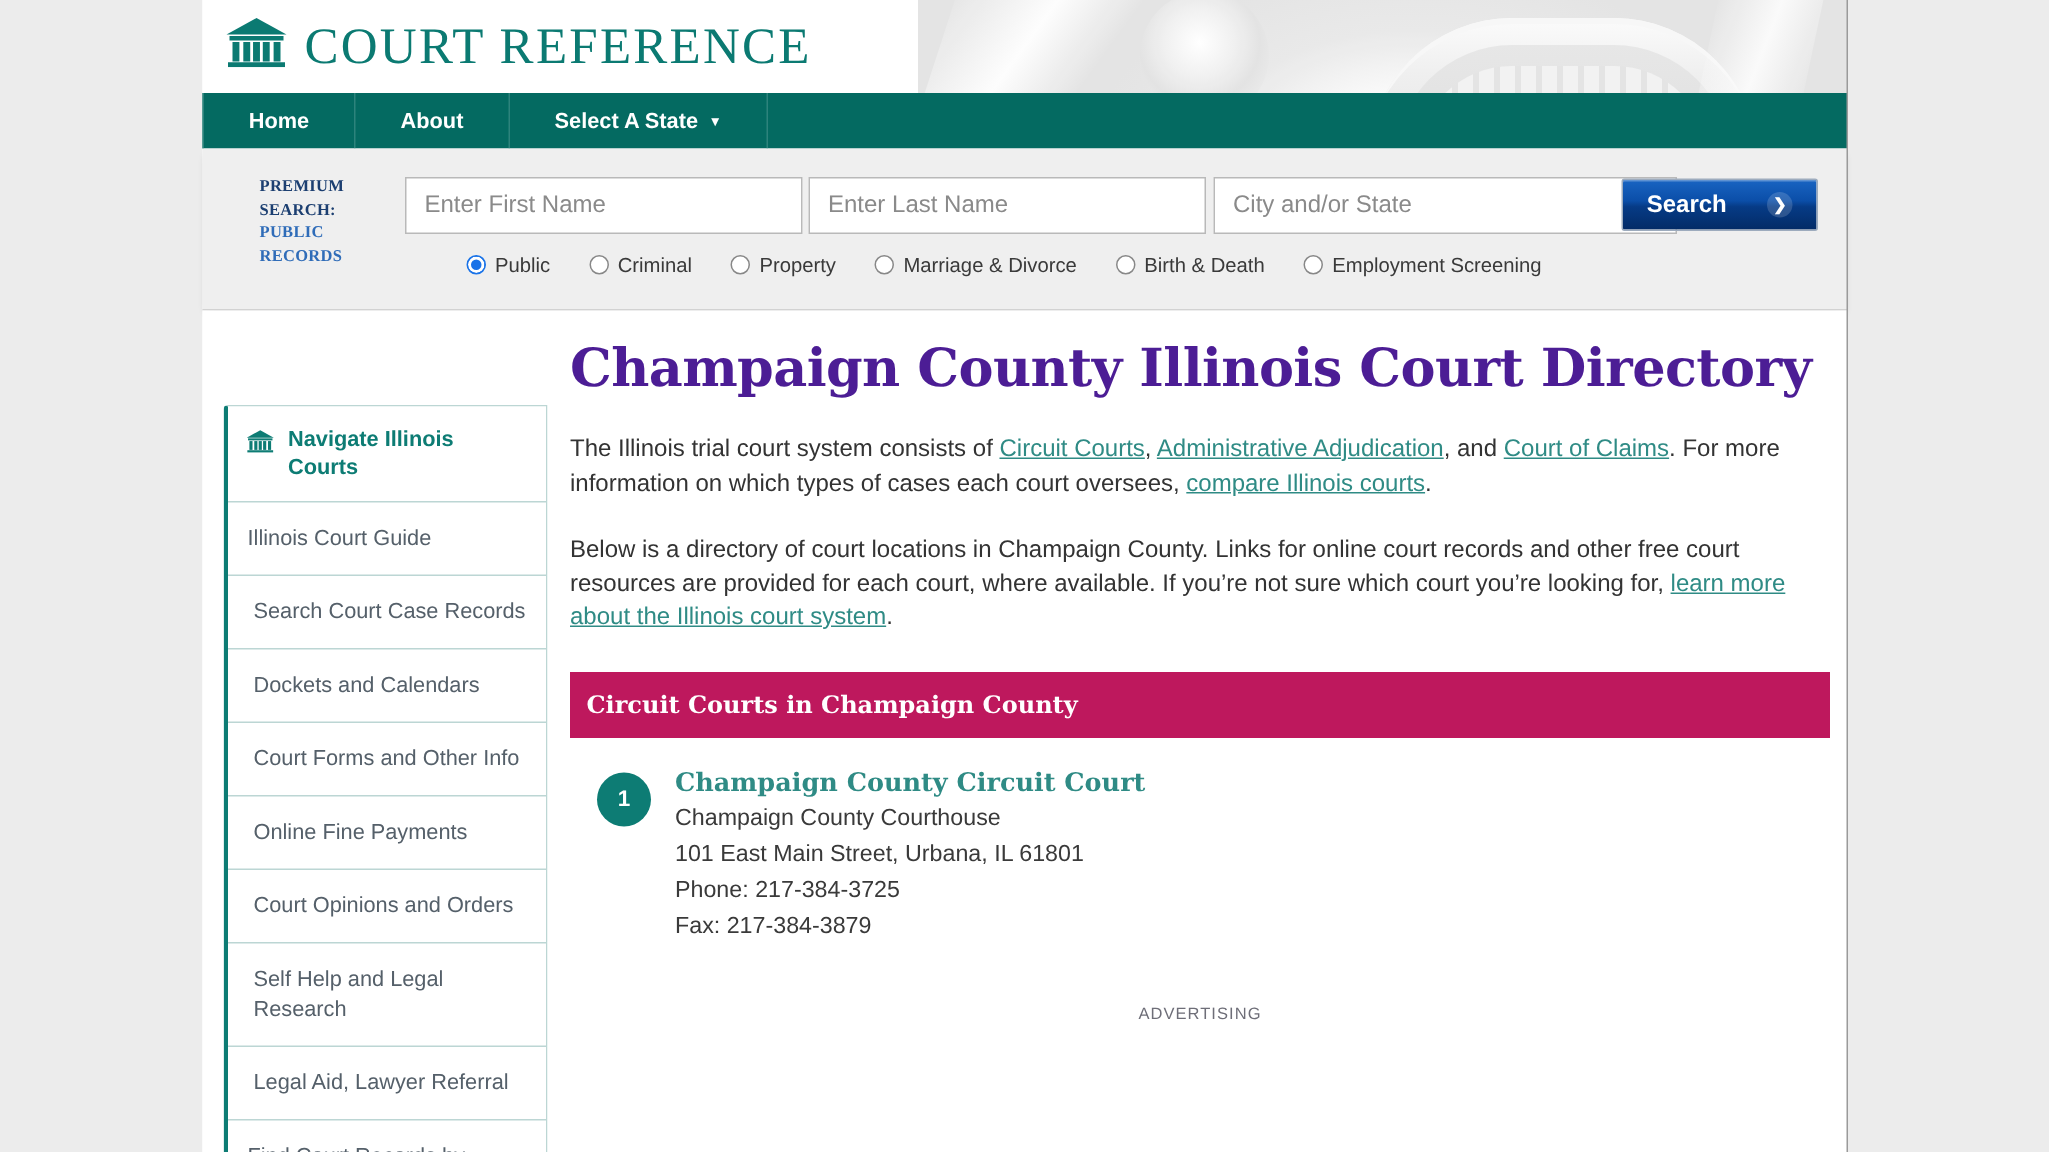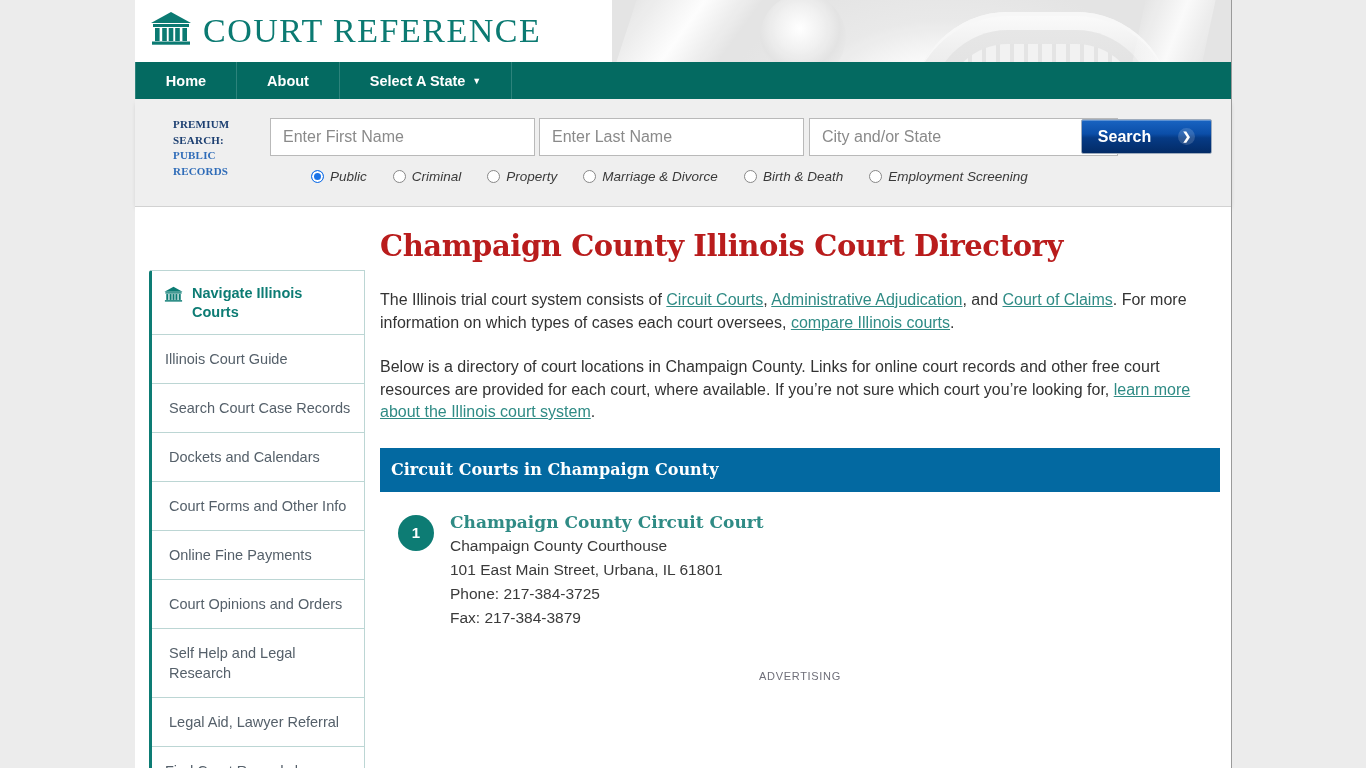--- a/index.html
+++ b/index.html
@@ -186,21 +186,20 @@
     background: rgba(255,255,255,.16);
     display: flex; align-items: center; justify-content: center;
     font-size: 11px; font-weight: bold;
   }
 
   #radios {
     position: absolute;
     left: 176px; top: 70px;
     display: flex;
     align-items: flex-start;
-    font-style: italic;
   }
   #radios .opt {
     display: flex;
     align-items: center;
     gap: 6px;
     margin-right: 26px;
     font-size: 13.5px;
     color: #3a3a3a;
     cursor: pointer;
     white-space: nowrap;
@@ -277,41 +276,41 @@
   }
   #breadcrumb a {
     color: #3f8f89;
     text-decoration: underline;
   }
   #breadcrumb .sep { color: #777; }
 
   #page-title {
     margin: 18px 0 0 0;
     font-family: "DejaVu Serif", serif;
-    font-size: 29px;
+    font-size: 35px;
     line-height: 42px;
     font-weight: bold;
-    color: #b91c1c;
+    color: #4c1d95;
     letter-spacing: -.4px;
   }
 
   .para {
     margin: 22px 0 0 0;
     font-size: 16px;
     line-height: 22.5px;
     color: #333333;
   }
   .para a {
     color: #2f8b85;
     text-decoration: underline;
   }
 
   #section-head {
     margin-top: 24px;
-    background: #0369a1;
+    background: #be185d;
     color: #ffffff;
     font-family: "DejaVu Serif", serif;
     font-weight: bold;
     font-size: 16px;
     padding: 12px 12px 12px 11px;
     line-height: 20px;
   }
 
   .court {
     display: flex;

